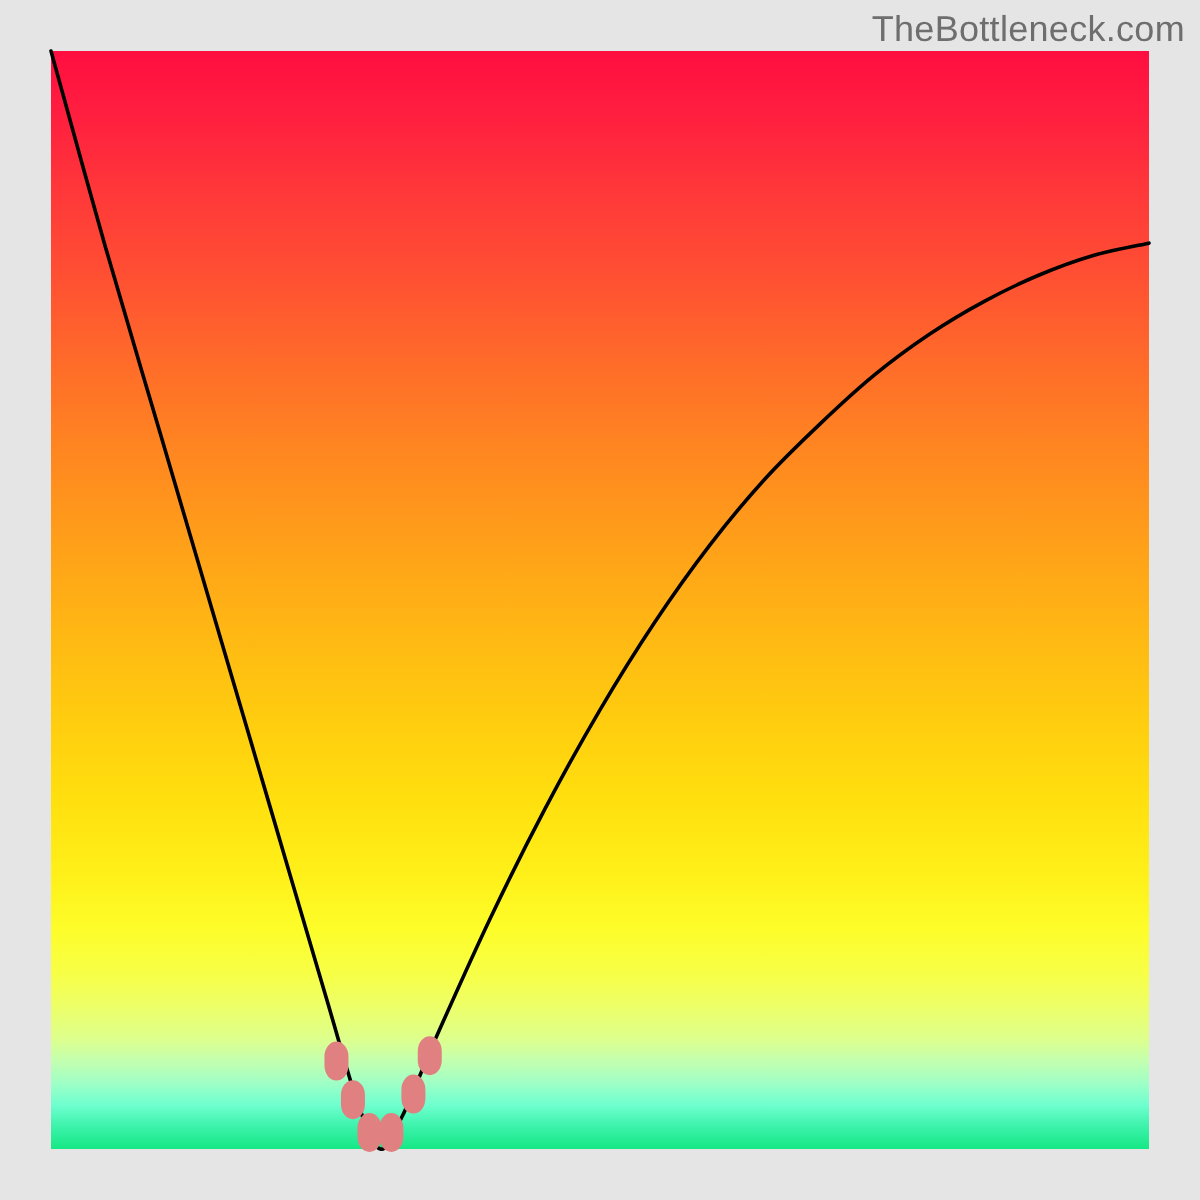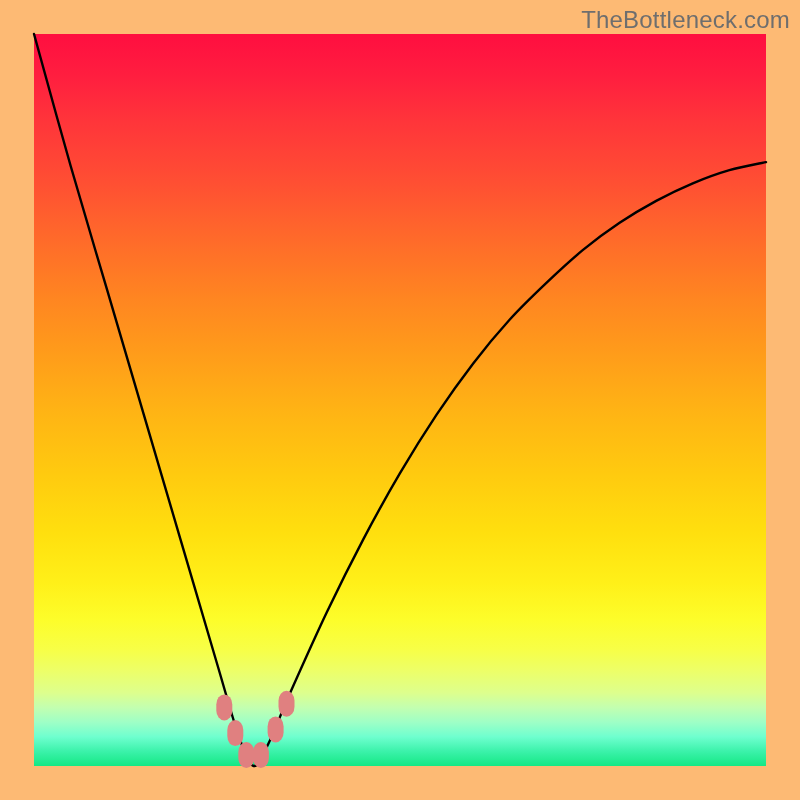--- a/index.html
+++ b/index.html
@@ -10,21 +10,21 @@
     overflow: hidden;
     background: #000;
     font-family: Arial, Helvetica, sans-serif;
   }
   .frame {
     position: absolute;
     left: 0;
     top: 0;
     width: 800px;
     height: 800px;
-    background: #fdba74;
+    background: #e5e5e5;
   }
   .plot {
     position: absolute;
     left: 34px;
     top: 34px;
     width: 732px;
     height: 732px;
     background: linear-gradient(
       to bottom,
       #ff0e40 0%,

